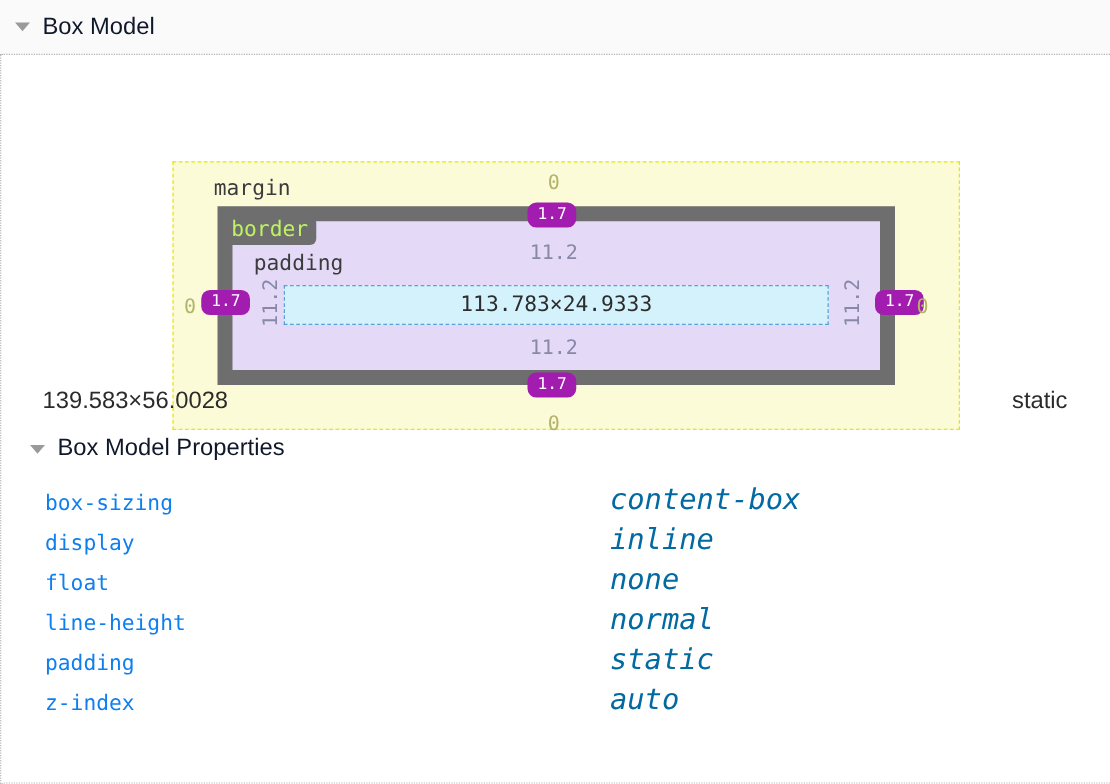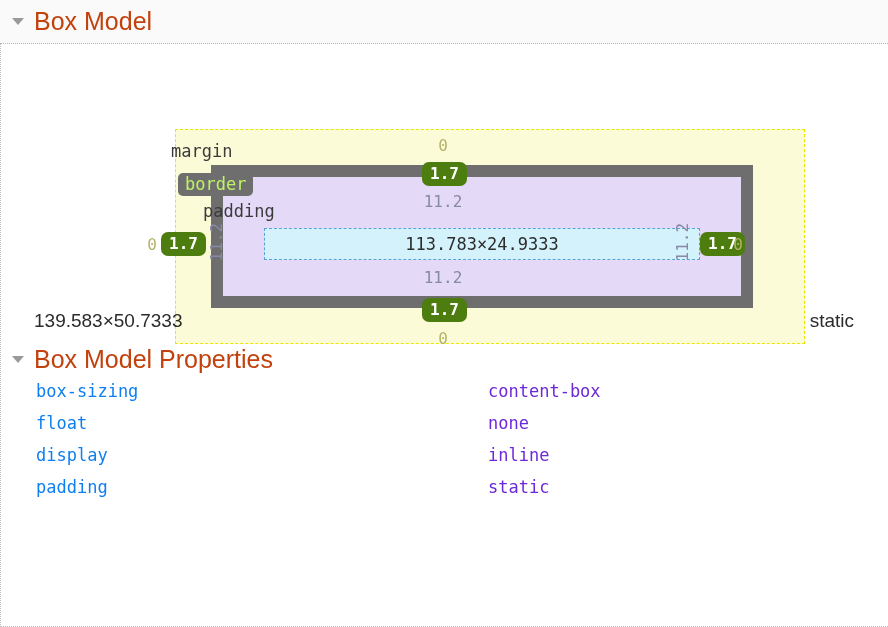--- a/index.html
+++ b/index.html
@@ -22,47 +22,46 @@
     display: flex;
     align-items: center;
     padding-left: 12px;
     background: #fafafa;
     border-bottom: 1px dotted #b6b6b6;
   }
   .section-header.plain {
     background: #ffffff;
     border-bottom: none;
     height: 32px;
-    padding-left: 12px;
+    padding-left: 24px;
   }
   .twisty {
     width: 0;
     height: 0;
     border-left: 6px solid transparent;
     border-right: 6px solid transparent;
     border-top: 7px solid #9a9a9a;
     margin-right: 10px;
     flex: 0 0 auto;
   }
   .section-title {
-    font-size: 25px;
-    color: #c2410c;
+    font-size: 19px;
+    color: #0f172a;
     font-family: "Liberation Sans", sans-serif;
     white-space: nowrap;
   }
 
   
   #boxmodel-wrap {
     position: relative;
     height: 255px;
   }
   .bm-layer {
     position: absolute;
     box-sizing: border-box;
-    margin-left: 37px;
   }
   #margin-box {
     left: 138px;
     top: 85px;
     width: 630px;
     height: 215px;
     background: #fbfbd8;
     border: 1px dashed #e8e800;
   }
   #border-box {
@@ -119,26 +118,25 @@
   .bm-val {
     position: absolute;
     font-family: "DejaVu Sans Mono", "Liberation Mono", monospace;
     font-size: 16px;
     white-space: nowrap;
     text-align: center;
   }
   .bm-val.margin-val { color: #b3b36a; }
   .bm-val.padding-val { color: #8888a8; }
   .bm-val.border-val {
-    background: #4d7c0f;
+    background: #a21caf;
     color: #ffffff;
     border-radius: 7px;
     padding: 2px 8px 3px 8px;
-    font-size: 16px;
-    font-weight: bold;
+    font-size: 13px;
   }
   .rot {
     transform: rotate(-90deg);
     transform-origin: center center;
   }
 
   
   #m-top   { left: 423px; top: 92px;  width: 40px; }
   #b-top   { left: 422px; top: 118px; }
   #p-top   { left: 423px; top: 148px; width: 40px; }
@@ -181,36 +179,37 @@
     font-size: 19px;
     color: #2b2b2b;
   }
 
   
   #props {
     padding-top: 6px;
   }
   .prop-row {
     display: flex;
-    align-items: flex-start;
+    align-items: flex-end;
     height: 32px;
     padding-left: 36px;
   }
   .prop-name {
     font-family: "DejaVu Sans Mono", "Liberation Mono", monospace;
     font-size: 17px;
     color: #0f7ff0;
     flex: 0 0 452px;
     white-space: nowrap;
   }
   .prop-value {
     font-family: "DejaVu Sans Mono", "Liberation Mono", monospace;
-    font-size: 17px;
-    color: #6d28d9;
-    white-space: nowrap;
+    font-size: 23px;
+    color: #0369a1;
+    white-space: nowrap;
+    font-style: italic;
   }
   #bottom-rule {
     position: absolute;
     left: 0;
     right: 0;
     bottom: 0;
     border-bottom: 1px dotted #bdbdbd;
   }
   #left-rule {
     position: absolute;
@@ -252,42 +251,50 @@
   <span class="bm-val margin-val" id="m-left">0</span>
   <span class="bm-val border-val" id="b-left">1.7</span>
   <span class="bm-val padding-val rot" id="p-left">11.2</span>
 
   <span class="bm-val padding-val rot" id="p-right">11.2</span>
   <span class="bm-val border-val" id="b-right">1.7</span>
   <span class="bm-val margin-val" id="m-right">0</span>
 </div>
 
 <div id="summary-row">
-  <span id="overall-dims">139.583×50.7333</span>
+  <span id="overall-dims">139.583×56.0028</span>
   <span id="position-value">static</span>
 </div>
 
 <div class="section-header plain">
   <span class="twisty"></span>
   <span class="section-title">Box Model Properties</span>
 </div>
 
 <div id="props">
     <div class="prop-row">
       <span class="prop-name">box-sizing</span>
       <span class="prop-value">content-box</span>
     </div>
     <div class="prop-row">
+      <span class="prop-name">display</span>
+      <span class="prop-value">inline</span>
+    </div>
+    <div class="prop-row">
       <span class="prop-name">float</span>
       <span class="prop-value">none</span>
     </div>
     <div class="prop-row">
-      <span class="prop-name">display</span>
-      <span class="prop-value">inline</span>
+      <span class="prop-name">line-height</span>
+      <span class="prop-value">normal</span>
     </div>
     <div class="prop-row">
       <span class="prop-name">padding</span>
       <span class="prop-value">static</span>
     </div>
+    <div class="prop-row">
+      <span class="prop-name">z-index</span>
+      <span class="prop-value">auto</span>
+    </div>
   </div>
 
 <div id="left-rule"></div>
 <div id="bottom-rule"></div>
 
 </body></html>

